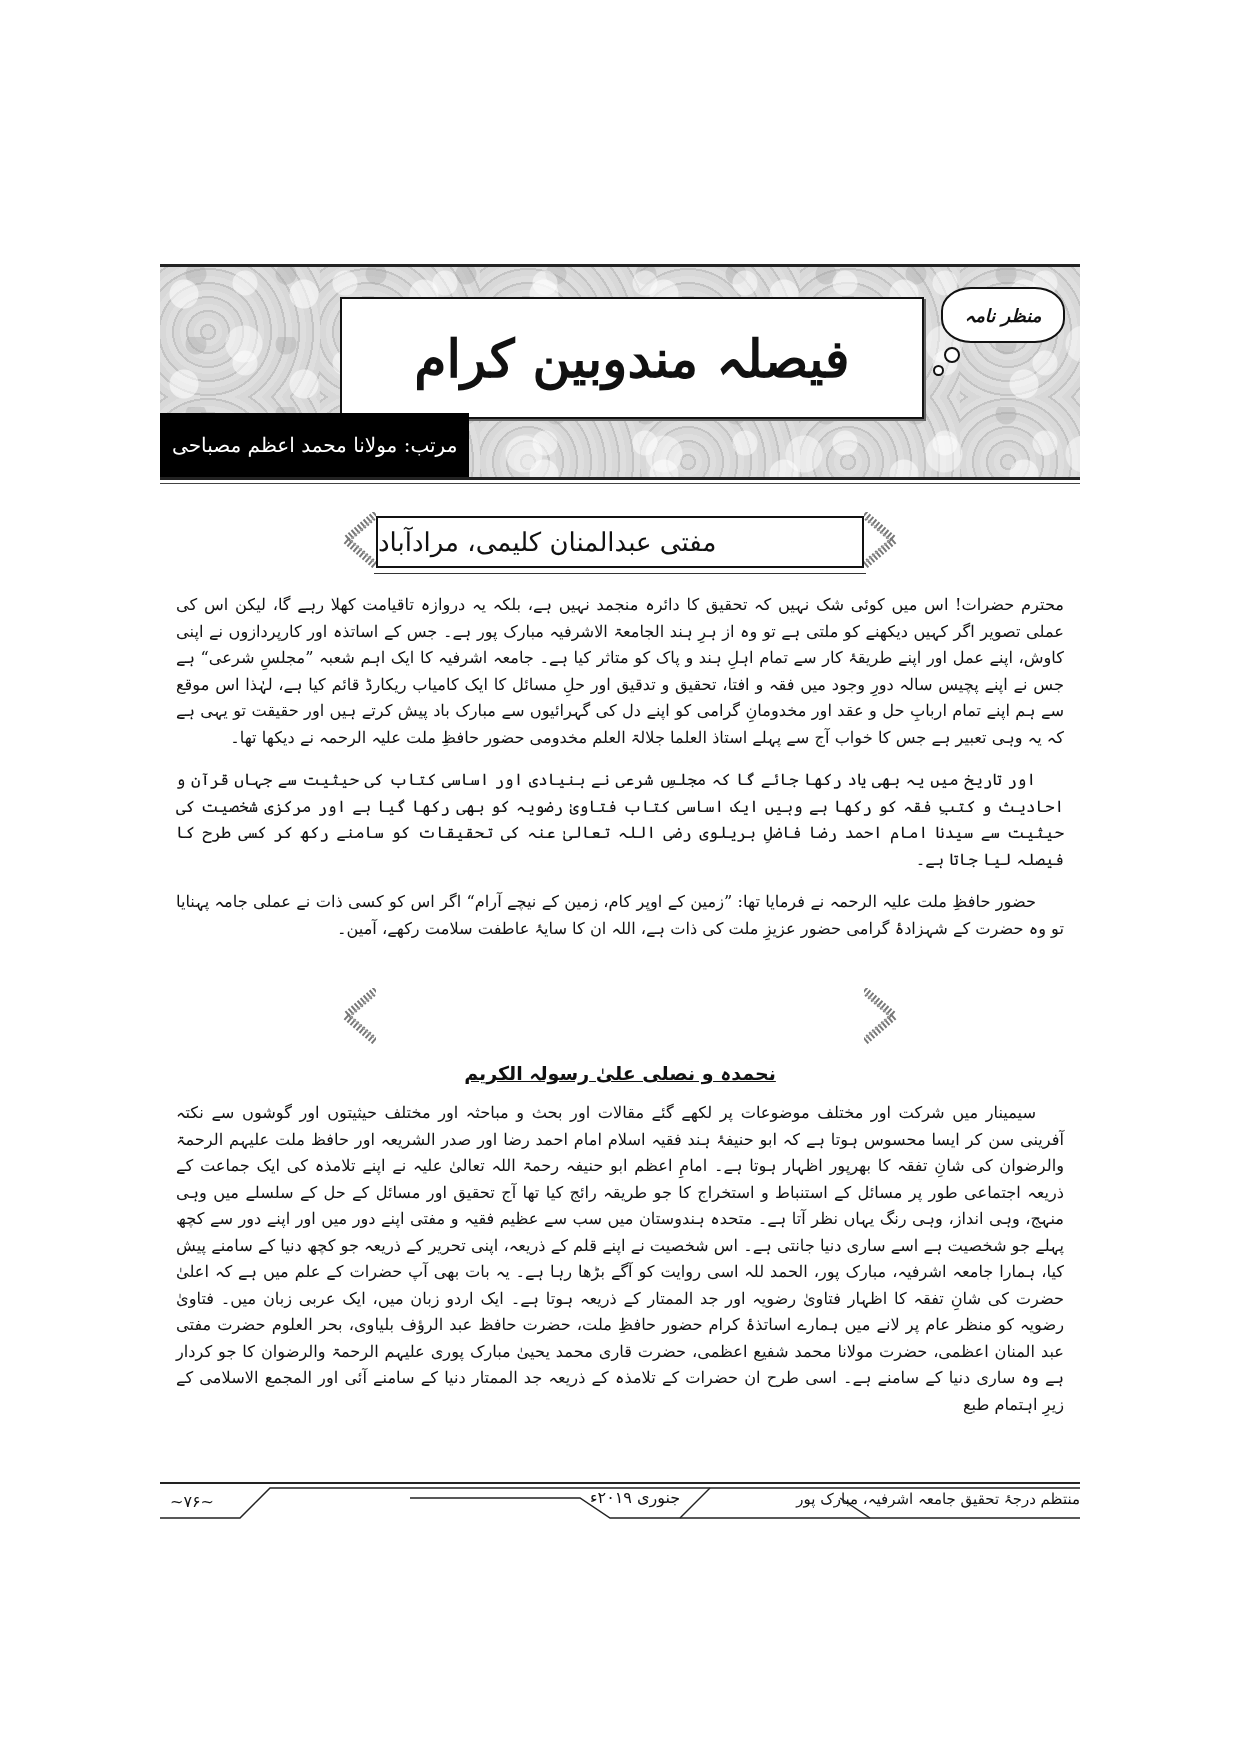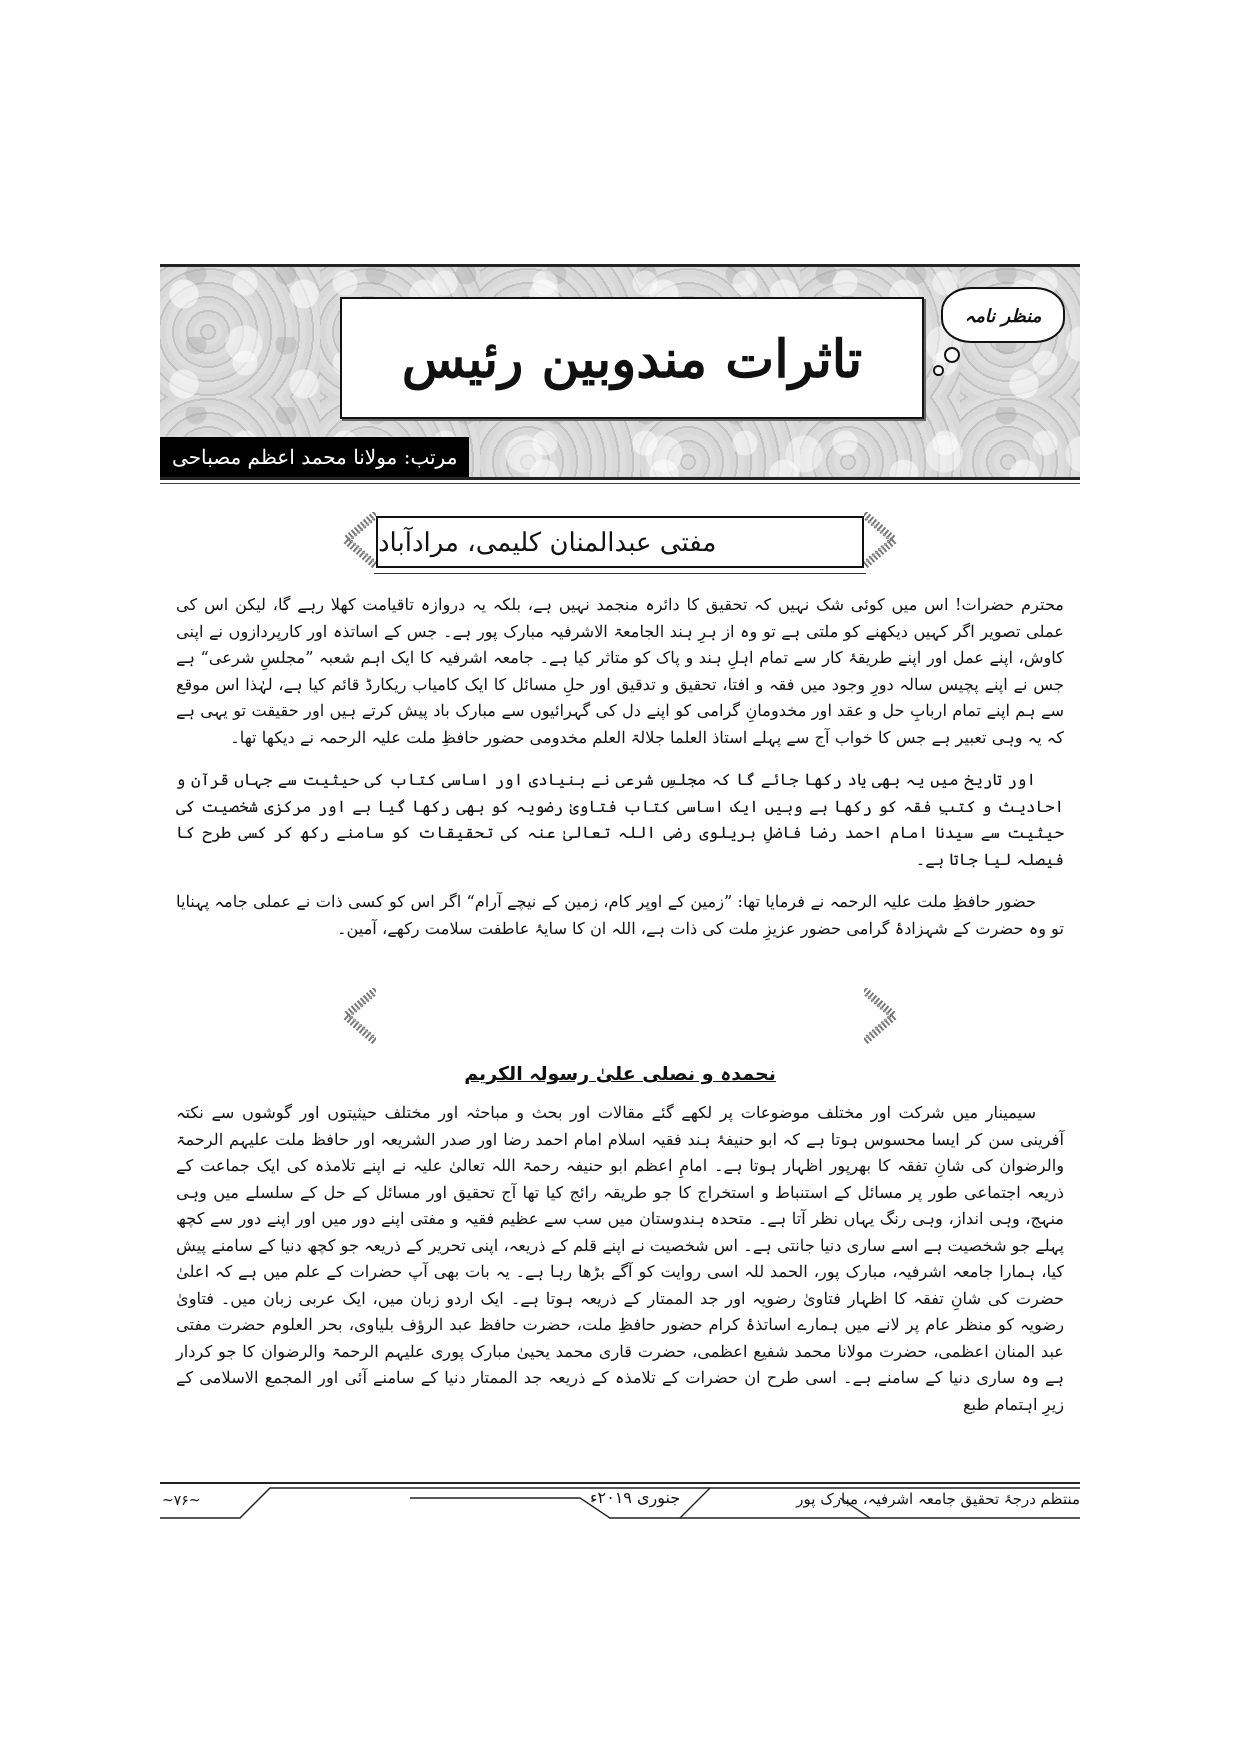--- a/index.html
+++ b/index.html
@@ -21,58 +21,58 @@
     .banner::after { content: ""; position: absolute; left: 0; right: 0; bottom: -7px; border-bottom: 1px solid #444; }
     .title-box { position: absolute; left: 180px; top: 30px; width: 580px; height: 118px; background: #fff;
       border: 2px solid #111; box-shadow: 2px 2px 0 #666; display: flex; align-items: center; justify-content: center; }
     .title-text { font-family: "DejaVu Serif", serif; font-size: 52px; font-weight: bold; direction: rtl; }
     .cloud { position: absolute; right: 15px; top: 20px; width: 120px; height: 52px; background: #fff;
       border: 2.5px solid #111; border-radius: 30px / 24px; display: flex; align-items: center; justify-content: center; }
     .cloud-text { font-weight: bold; font-size: 18px; direction: rtl; font-style: italic; }
     .bubble { position: absolute; border: 2px solid #111; border-radius: 50%; background: #fff; }
     .bubble.b1 { right: 120px; top: 80px; width: 12px; height: 12px; }
     .bubble.b2 { right: 136px; top: 98px; width: 7px; height: 7px; }
-    .compiler { position: absolute; left: 0; bottom: 0; background: #000; color: #fff; padding: 8px 12px;
+    .compiler { position: absolute; left: 0; bottom: 0; background: #000; color: #fff; padding: 20px 12px;
       font-size: 20px; direction: rtl; font-family: "DejaVu Serif", serif; }
 
     
     .sect { position: relative; width: 560px; height: 64px; margin: 0 auto; }
     .sect .box { position: absolute; left: 36px; right: 36px; top: 4px; height: 48px; border: 2px solid #111;
       display: flex; align-items: center; justify-content: flex-start; background: #fff; }
     .sect .box::after { content: ""; position: absolute; left: -4px; right: -4px; bottom: -8px; border-bottom: 1.5px solid #333; }
     .sect .name { font-family: "DejaVu Serif", serif; font-size: 26px; direction: rtl; }
     .orn { position: absolute; top: 0; width: 36px; height: 56px; }
     .orn.l { left: 0; } .orn.r { right: 0; }
 
     .basmala { text-align: center; direction: rtl; font-size: 19px; margin: 18px 0 4px; }
     .subhead { text-align: center; direction: rtl; font-size: 19px; font-weight: bold; margin: 10px 0 2px; text-decoration: underline; }
     .para { direction: rtl; text-align: justify; text-align-last: right; font-family: "DejaVu Serif", serif;
       font-size: 16.2px; line-height: 26.5px; margin: 16px; }
     .para.indent { text-indent: 28px; }
 
     
     .footer { position: absolute; left: 160px; top: 1482px; width: 920px; height: 36px; border-top: 2px solid #222; }
     .footer svg { position: absolute; left: 0; top: 0; }
-    .f-page { position: absolute; left: 2px; top: 8px; font-size: 14px; }
+    .f-page { position: absolute; left: 10px; top: 8px; font-size: 16px; }
     .f-date { position: absolute; left: 430px; top: 4px; font-size: 16px; direction: rtl; }
     .f-pub { position: absolute; right: 0; top: 6px; font-size: 15px; direction: rtl; font-family: "DejaVu Serif", serif; }
   </style>
 </head>
 <body>
 
 <div class="page">
 
   <div class="banner">
     <div class="cloud">
       <span class="cloud-text">منظر نامہ</span>
     </div>
     <span class="bubble b1"></span>
     <span class="bubble b2"></span>
     <div class="title-box">
-      <span class="title-text">تاثرات مندوبین رئیس</span>
+      <span class="title-text">فیصلہ مندوبین کرام</span>
     </div>
     <div class="compiler">مرتب: مولانا محمد اعظم مصباحی</div>
   </div>
 
   <div style="height:32px"></div>
   <div class="sect">
     <svg class="orn l" viewBox="0 0 36 56">
       <path d="M36 2 L6 28 L36 54" fill="none" stroke="#777" stroke-width="8" stroke-dasharray="2 2"></path>
       <path d="M34 6 L10 28 L34 50" fill="none" stroke="#aaa" stroke-width="1"></path>
     </svg>

